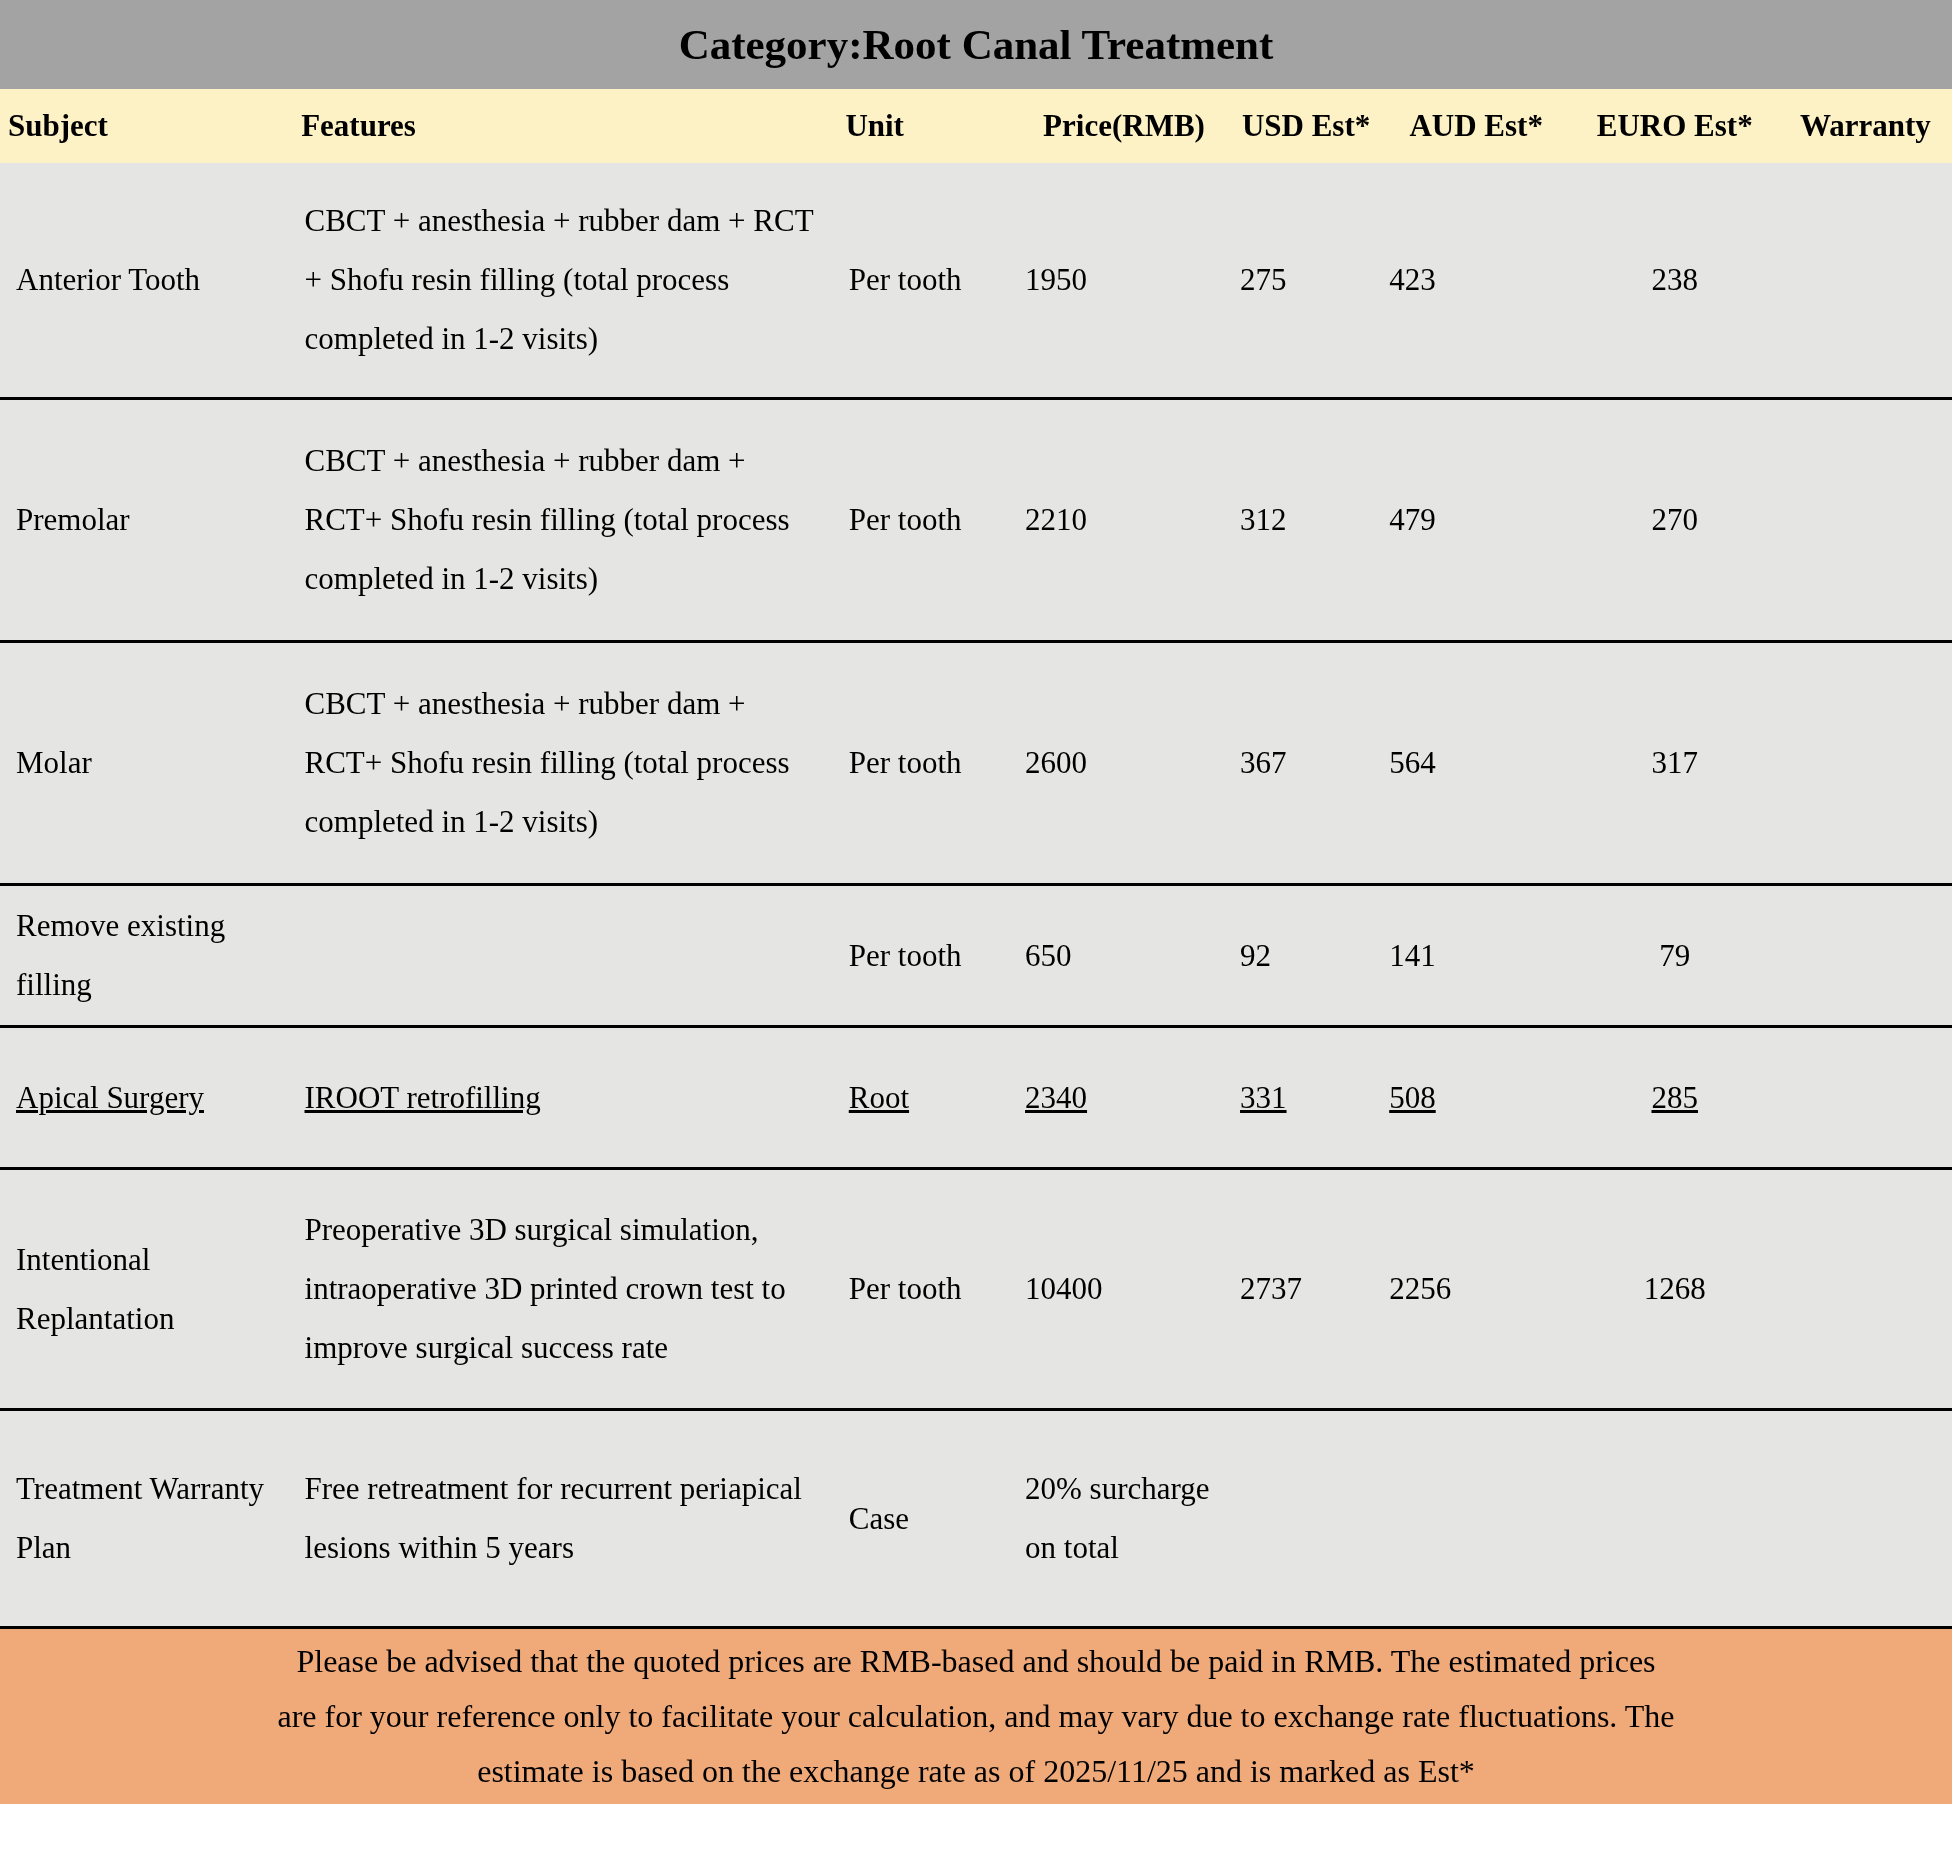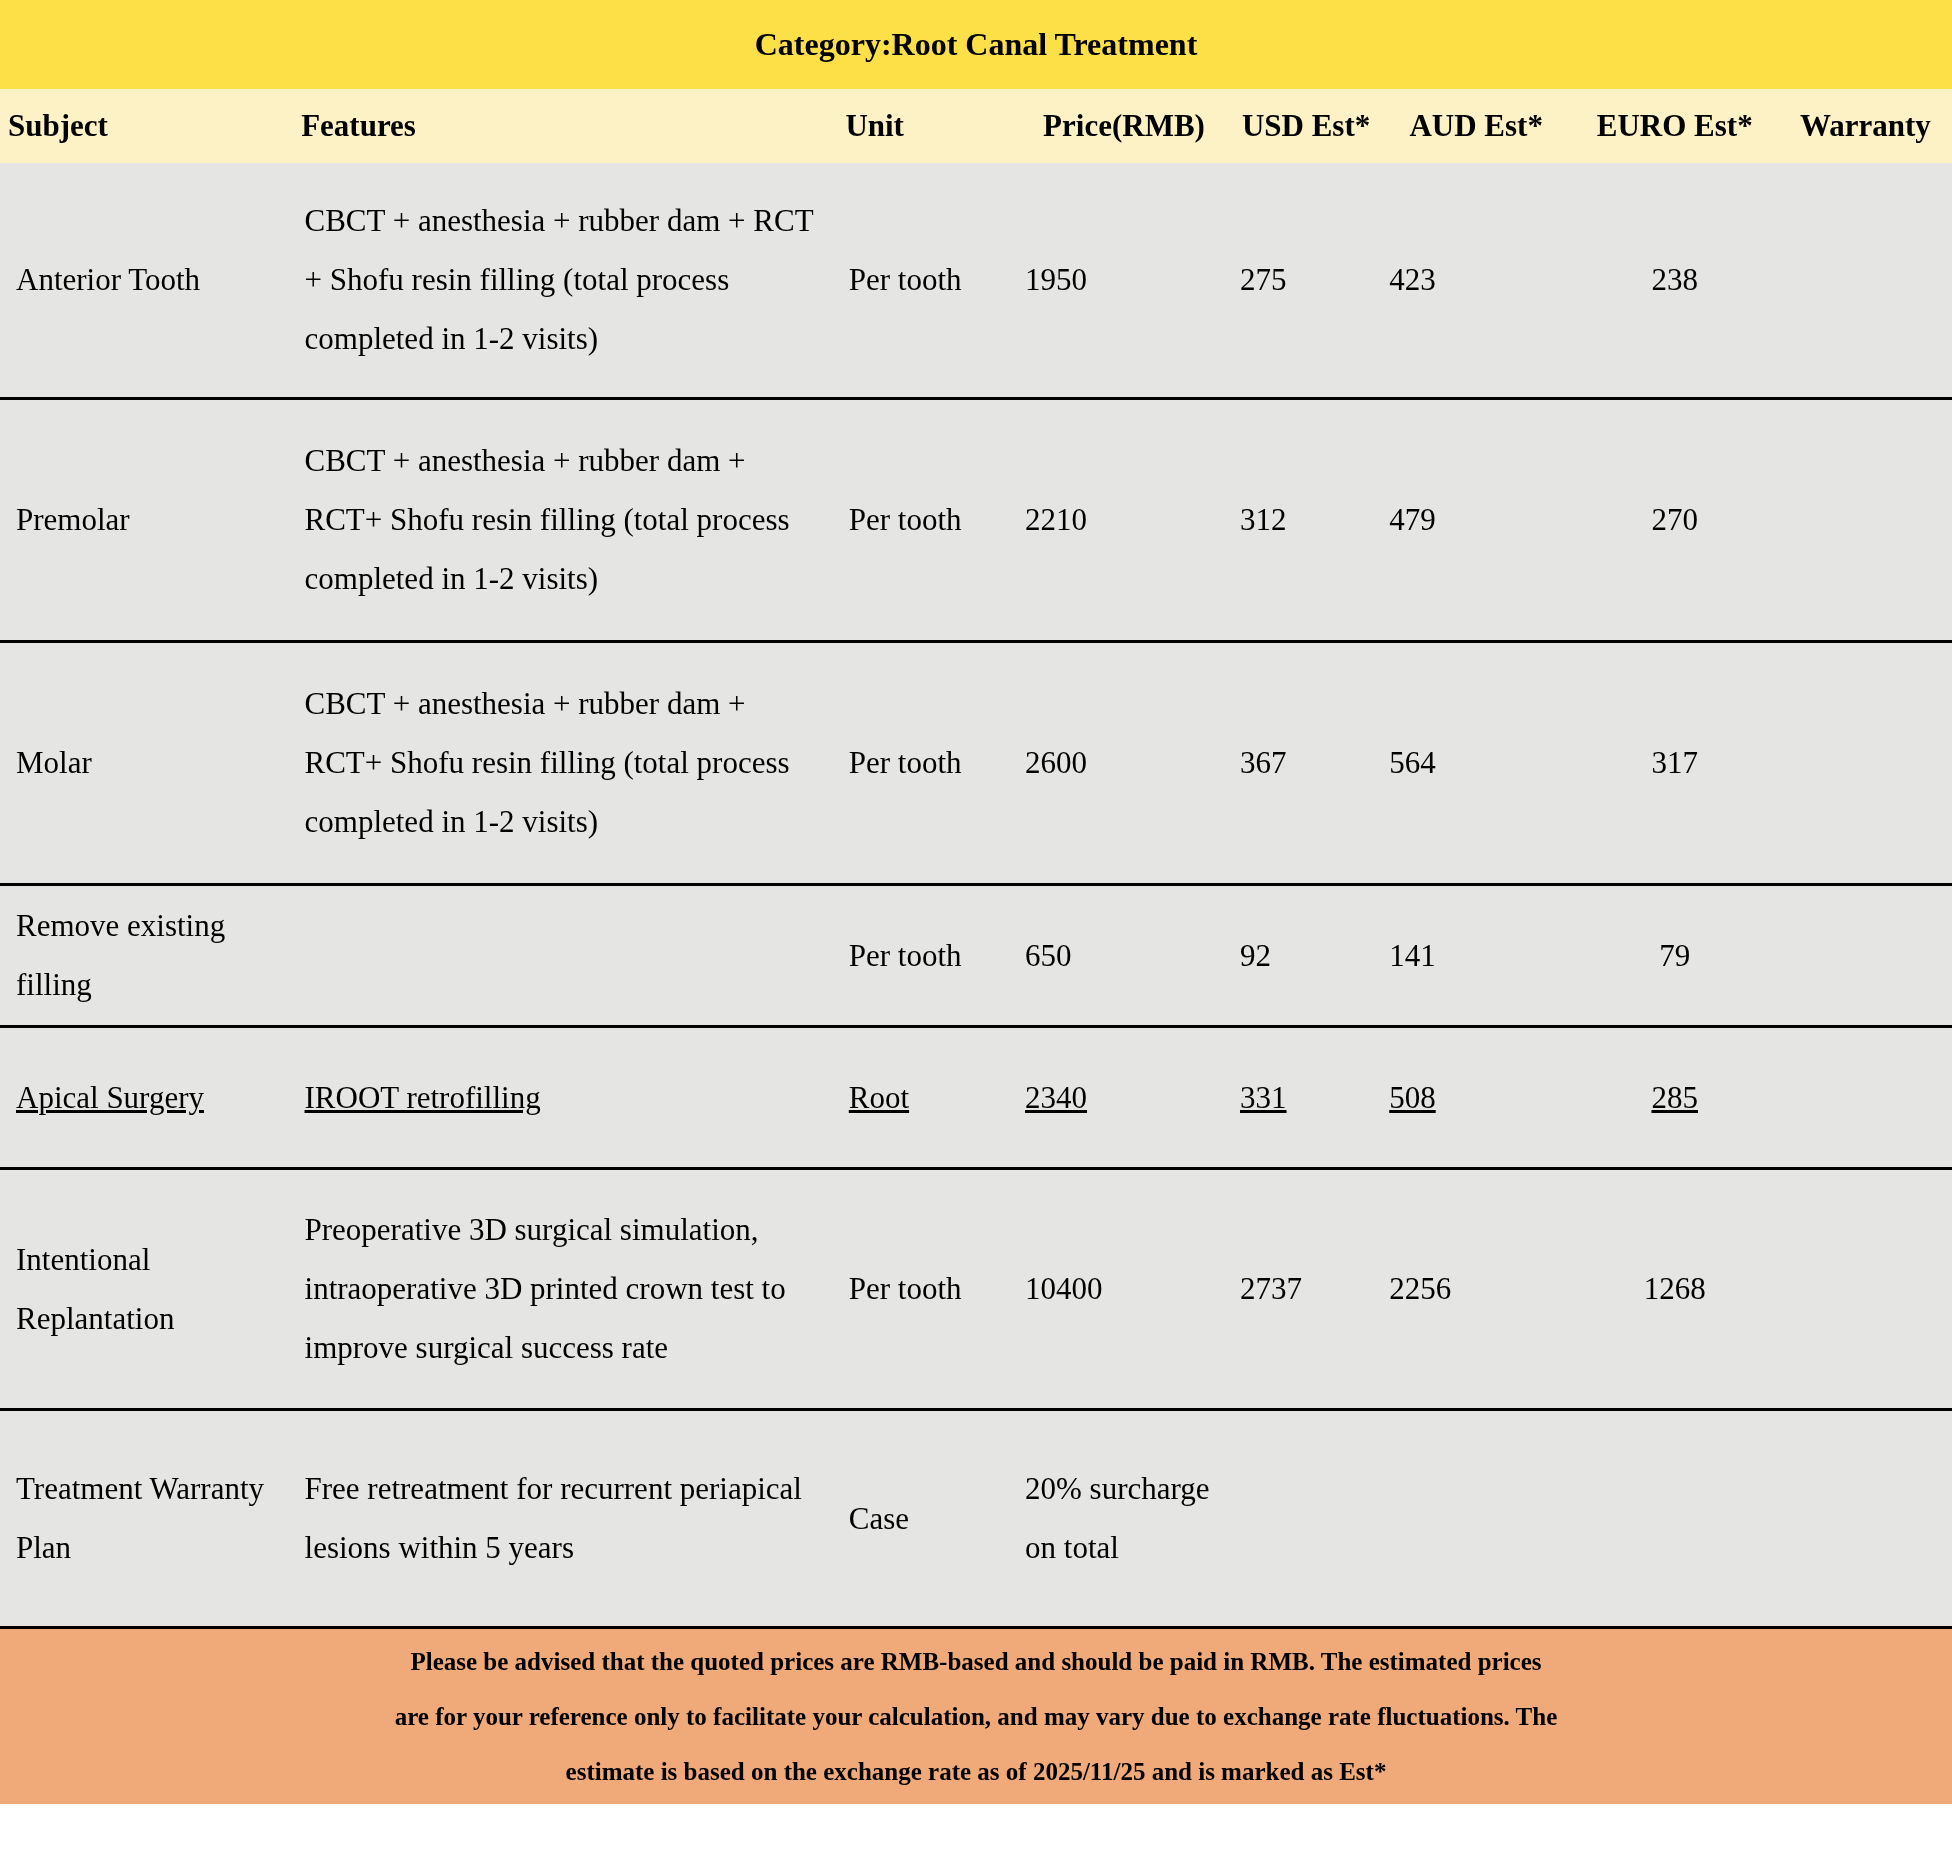--- a/index.html
+++ b/index.html
@@ -8,25 +8,25 @@
     font-family:"Liberation Serif", serif;
     color:#000000;
     -webkit-font-smoothing:antialiased;
   }
   table.price-table{
     width:1952px;
     border-collapse:collapse;
     table-layout:fixed;
   }
   tr.title-row td{
-    background:#fde047;
+    background:#a3a3a3;
     height:87px;
     text-align:center;
     font-weight:bold;
-    font-size:32px;
+    font-size:43px;
   }
   tr.header-row th{
     background:#fdf2c5;
     height:58px;
     font-size:31px;
     font-weight:bold;
     vertical-align:middle;
     padding:8px;
   }
   tbody tr{
@@ -57,22 +57,22 @@
   tr.r4{height:142px;margin-top:16px;} tr.r5{height:142px;text-decoration:underline;} tr.r6{height:241px;}
   tr.r7{height:59px;}  tr.r8{height:218px;}
   .footer{
     background:#f0a979;
     width:1952px;
     height:175px;
     display:flex;
     flex-direction:column;
     justify-content:center;
     text-align:center;
-    font-weight:bold;
-    font-size:25px;
+    font-weight:normal;
+    font-size:32px;
   }
   .footer .fline{line-height:55px;}
 </style>
 </head>
 <body>
 
 <table class="price-table">
   <colgroup>
     <col style="width:293px">
     <col style="width:544px">

